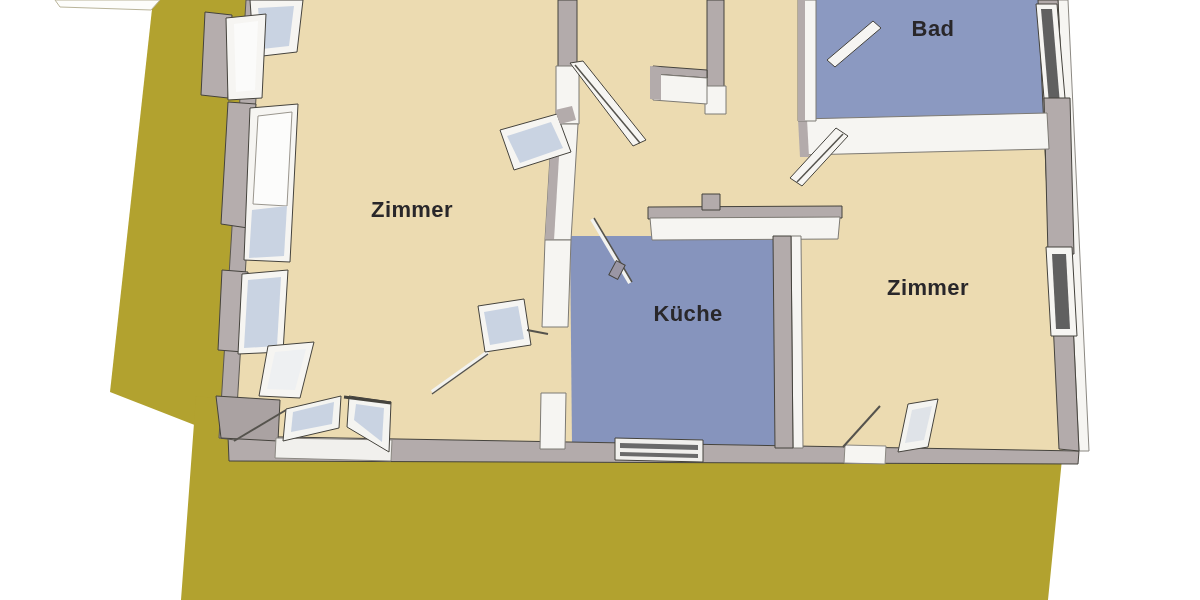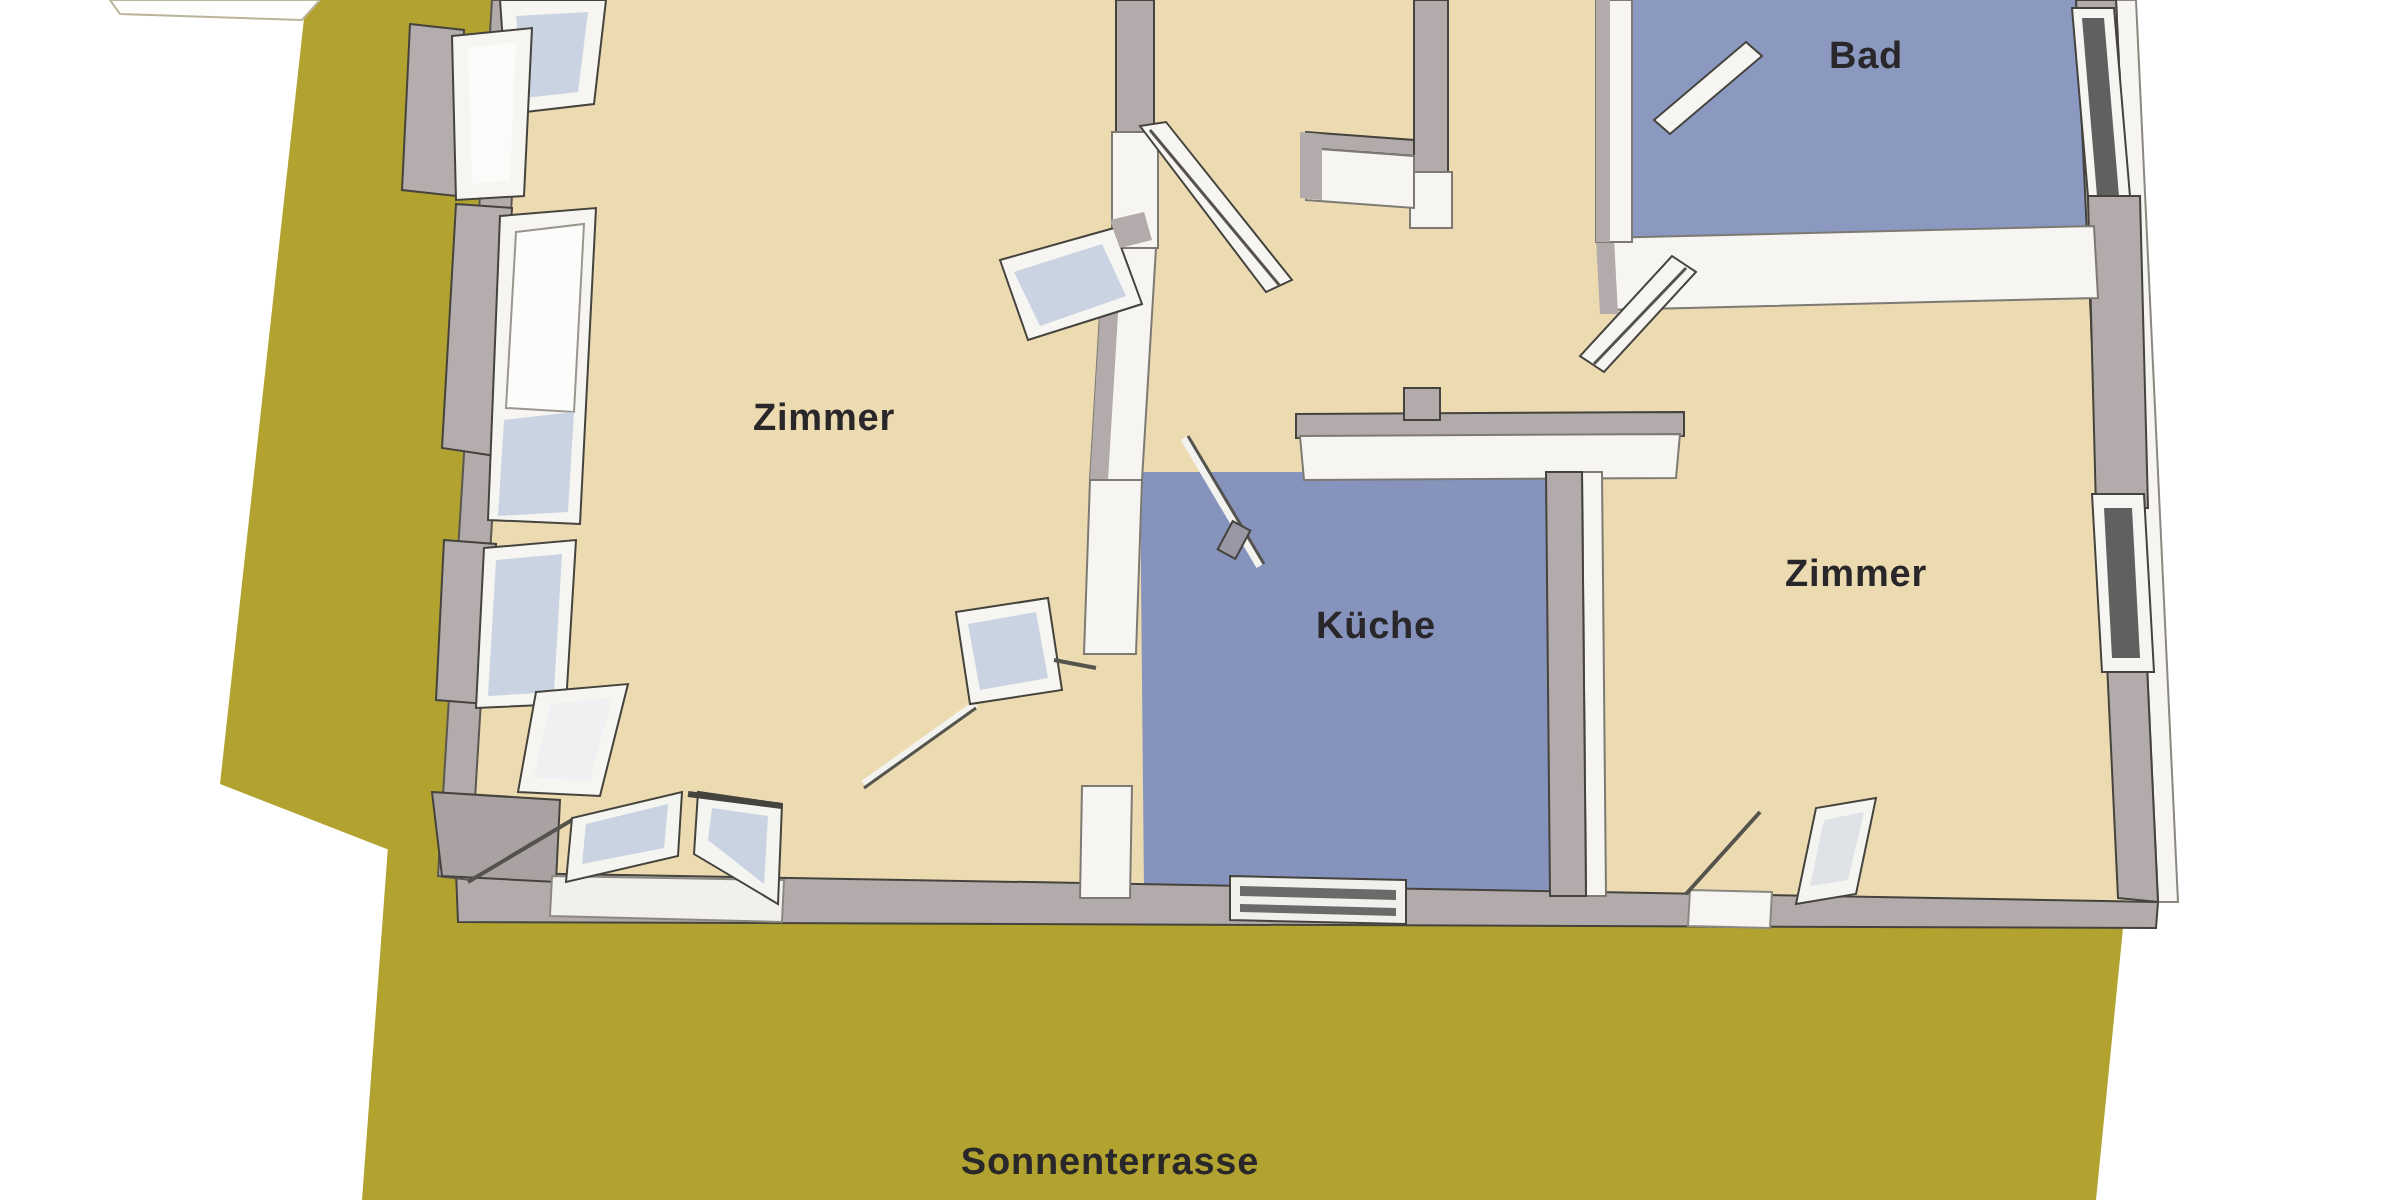--- a/index.html
+++ b/index.html
@@ -6,21 +6,21 @@
   #stage{
     position:relative;width:1200px;height:600px;overflow:hidden;
     background:#ffffff;
     font-family:"Liberation Sans", sans-serif;
   }
   #plan-svg{position:absolute;left:0;top:0;width:1200px;height:600px;}
   .room-label{
     position:absolute;
     transform:translate(-50%,-50%);
     font-family:"Liberation Sans", sans-serif;
-    font-size:19px;
+    font-size:22px;
     font-weight:bold;
     letter-spacing:0.4px;
     color:#29272a;
     white-space:nowrap;
     user-select:none;
   }
   #label-room-left  {left:412px; top:210px;}
   #label-kitchen    {left:688px; top:314px;}
   #label-bath       {left:933px; top:29px;}
   #label-room-right {left:928px; top:288px;}
@@ -160,14 +160,13 @@
       <line x1="592" y1="219" x2="630" y2="283" stroke="#f2f2ef" stroke-width="4"></line>
       <line x1="594" y1="218" x2="632" y2="282" stroke="#55534d" stroke-width="1.5"></line>
       <rect x="612" y="262" width="10" height="16" fill="#9a96a4" stroke="#45433d" stroke-width="1" transform="rotate(28 617 270)"></rect>
     </g>
   </svg>
 
   <div class="room-label" id="label-room-left" style="color: rgb(41, 39, 42);">Zimmer</div>
   <div class="room-label" id="label-kitchen" style="color: rgb(41, 39, 42);">Küche</div>
   <div class="room-label" id="label-bath" style="color: rgb(41, 39, 42);">Bad</div>
   <div class="room-label" id="label-room-right" style="color: rgb(41, 39, 42);">Zimmer</div>
-  <div class="room-label" id="label-terrace" style="color: rgb(41, 39, 42);">Sonnenterrasse</div>
 </div>
 
 </body></html>

